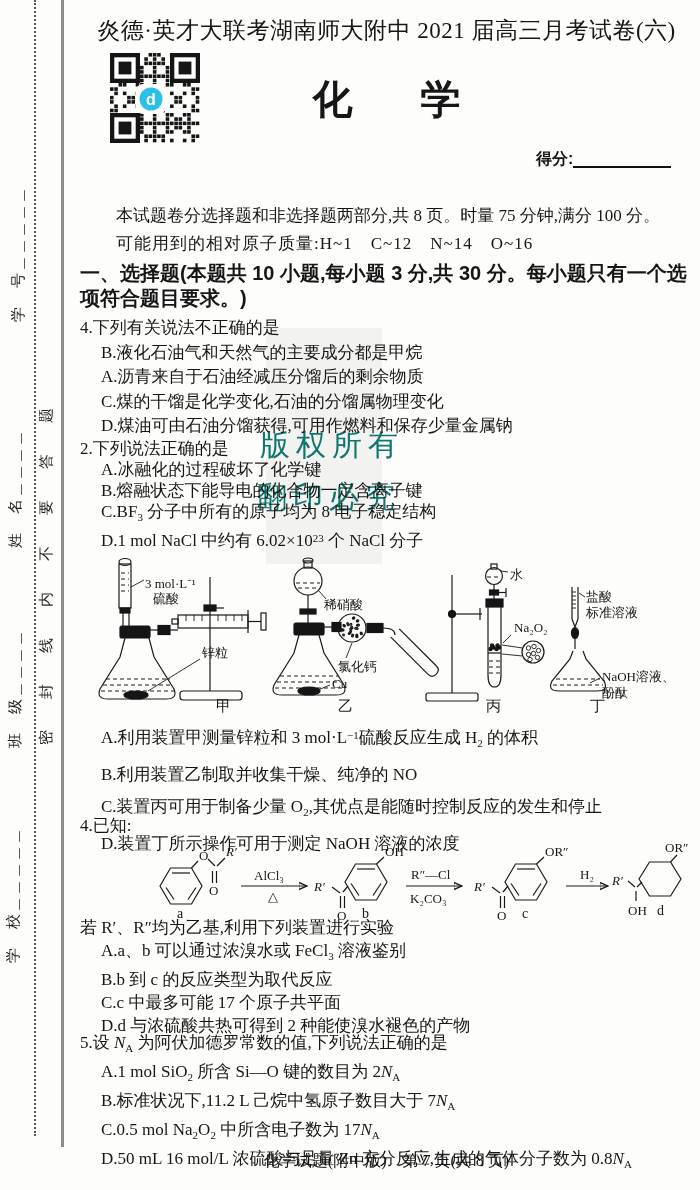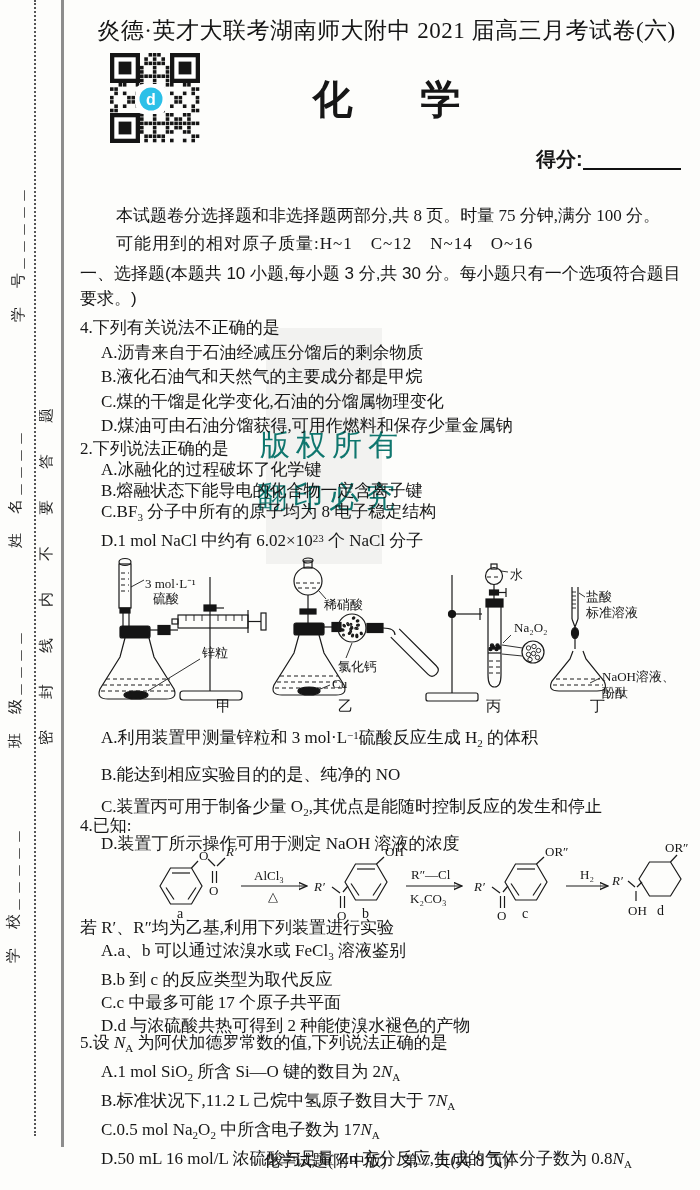--- a/index.html
+++ b/index.html
@@ -11,27 +11,27 @@
   .v-rot{position:absolute;transform:rotate(-90deg);transform-origin:0 0;white-space:nowrap;
          font-size:15px;color:#222;letter-spacing:2px}
   .v-seal{position:absolute;transform:rotate(-90deg);transform-origin:0 0;white-space:nowrap;
           font-size:15px;color:#222;letter-spacing:31px}
   .dotted-line{position:absolute;left:34px;top:0;height:1136px;width:0;border-left:2px dotted #555}
   .solid-line{position:absolute;left:61px;top:0;width:3px;height:1147px;background:#8d8d8d}
   
   .title{left:78px;top:15px;width:617px;text-align:center;font-size:23px;font-weight:normal;
          white-space:nowrap;letter-spacing:.5px}
   .subject{left:80px;top:72px;width:613px;text-align:center;font-size:40px;font-weight:bold;word-spacing:58px}
-  .score{left:536px;top:146px;font-size:20px;font-weight:bold;font-family:"Liberation Sans",sans-serif}
+  .score{left:536px;top:146px;font-size:16px;font-weight:bold;font-family:"Liberation Sans",sans-serif}
   .score-blank{display:inline-block;width:98px;height:22px;border-bottom:2px solid #111;vertical-align:-4px}
   
   .intro{left:80px;top:202px;width:614px;font-size:17px;line-height:28px}
   .ind{padding-left:36px}
   .kai{letter-spacing:1px}
-  .sec-heading{left:80px;top:261px;width:616px;font-size:17px;line-height:25px;font-weight:normal;
+  .sec-heading{left:80px;top:261px;width:616px;font-size:20px;line-height:25px;font-weight:bold;
                font-family:"Liberation Sans",sans-serif}
   .q{position:absolute;left:80px;width:616px;font-size:17px}
   .line{white-space:nowrap}
   .opt{padding-left:21px}
   sub{font-size:11px;vertical-align:-4px}
   sup{font-size:11px;vertical-align:4px}
   .footer{left:80px;top:1151px;width:613px;text-align:center;font-size:16px}
   
   .scan-band{left:266px;top:328px;width:116px;height:236px;background:rgba(168,168,168,.12)}
   .watermark{position:absolute;color:#0f766e;font-size:30px;letter-spacing:6px;
@@ -237,22 +237,22 @@
 
   <div class="abs intro">
     <div class="line ind">本试题卷分选择题和非选择题两部分,共 8 页。时量 75 分钟,满分 100 分。</div>
     <div class="line ind kai">可能用到的相对原子质量:H~1　C~12　N~14　O~16</div>
   </div>
 
   <div class="abs sec-heading">一、选择题(本题共 10 小题,每小题 3 分,共 30 分。每小题只有一个选项符合题目要求。)</div>
 
   <div class="q" style="top:316px;line-height:24.5px">
     <div class="line">4.下列有关说法不正确的是</div>
+    <div class="line opt">B.液化石油气和天然气的主要成分都是甲烷</div>
     <div class="line opt">A.沥青来自于石油经减压分馏后的剩余物质</div>
-    <div class="line opt">B.液化石油气和天然气的主要成分都是甲烷</div>
     <div class="line opt">C.煤的干馏是化学变化,石油的分馏属物理变化</div>
     <div class="line opt">D.煤油可由石油分馏获得,可用作燃料和保存少量金属钠</div>
   </div>
 
   <div class="q" style="top:438px;line-height:21px">
     <div class="line">2.下列说法正确的是</div>
     <div class="line opt">A.冰融化的过程破坏了化学键</div>
     <div class="line opt">B.熔融状态下能导电的化合物一定含离子键</div>
     <div class="line opt">C.BF<sub>3</sub> 分子中所有的原子均为 8 电子稳定结构</div>
     <div class="line opt">D.1 mol NaCl 中约有 6.02×10<sup>23</sup> 个 NaCl 分子</div>
@@ -426,21 +426,21 @@
       <line class="dsh" x1="463" y1="128" x2="513" y2="128"></line>
       <line class="fine" x1="510" y1="121" x2="500" y2="126"></line>
       <text x="512" y="124">NaOH溶液、</text>
       <text x="512" y="140">酚酞</text>
       <text class="nm" x="500" y="154">丁</text>
     </g>
   </svg>
 
   <div class="q" style="top:719px;line-height:32px">
     <div class="line opt">A.利用装置甲测量锌粒和 3 mol·L<sup>−1</sup>硫酸反应生成 H<sub>2</sub> 的体积</div>
-    <div class="line opt">B.能达到相应实验目的的是、纯净的 NO</div>
+    <div class="line opt">B.利用装置乙制取并收集干燥、纯净的 NO</div>
     <div class="line opt">C.装置丙可用于制备少量 O<sub>2</sub>,其优点是能随时控制反应的发生和停止</div>
     <div class="line opt">D.装置丁所示操作可用于测定 NaOH 溶液的浓度</div>
   </div>
 
   <div class="q" style="top:817px;line-height:18px">
     <div class="line">4.已知:</div>
   </div>
 
   <svg class="abs sch" style="left:104px;top:835px" width="588" height="86" viewBox="0 0 588 86">
     <defs>

